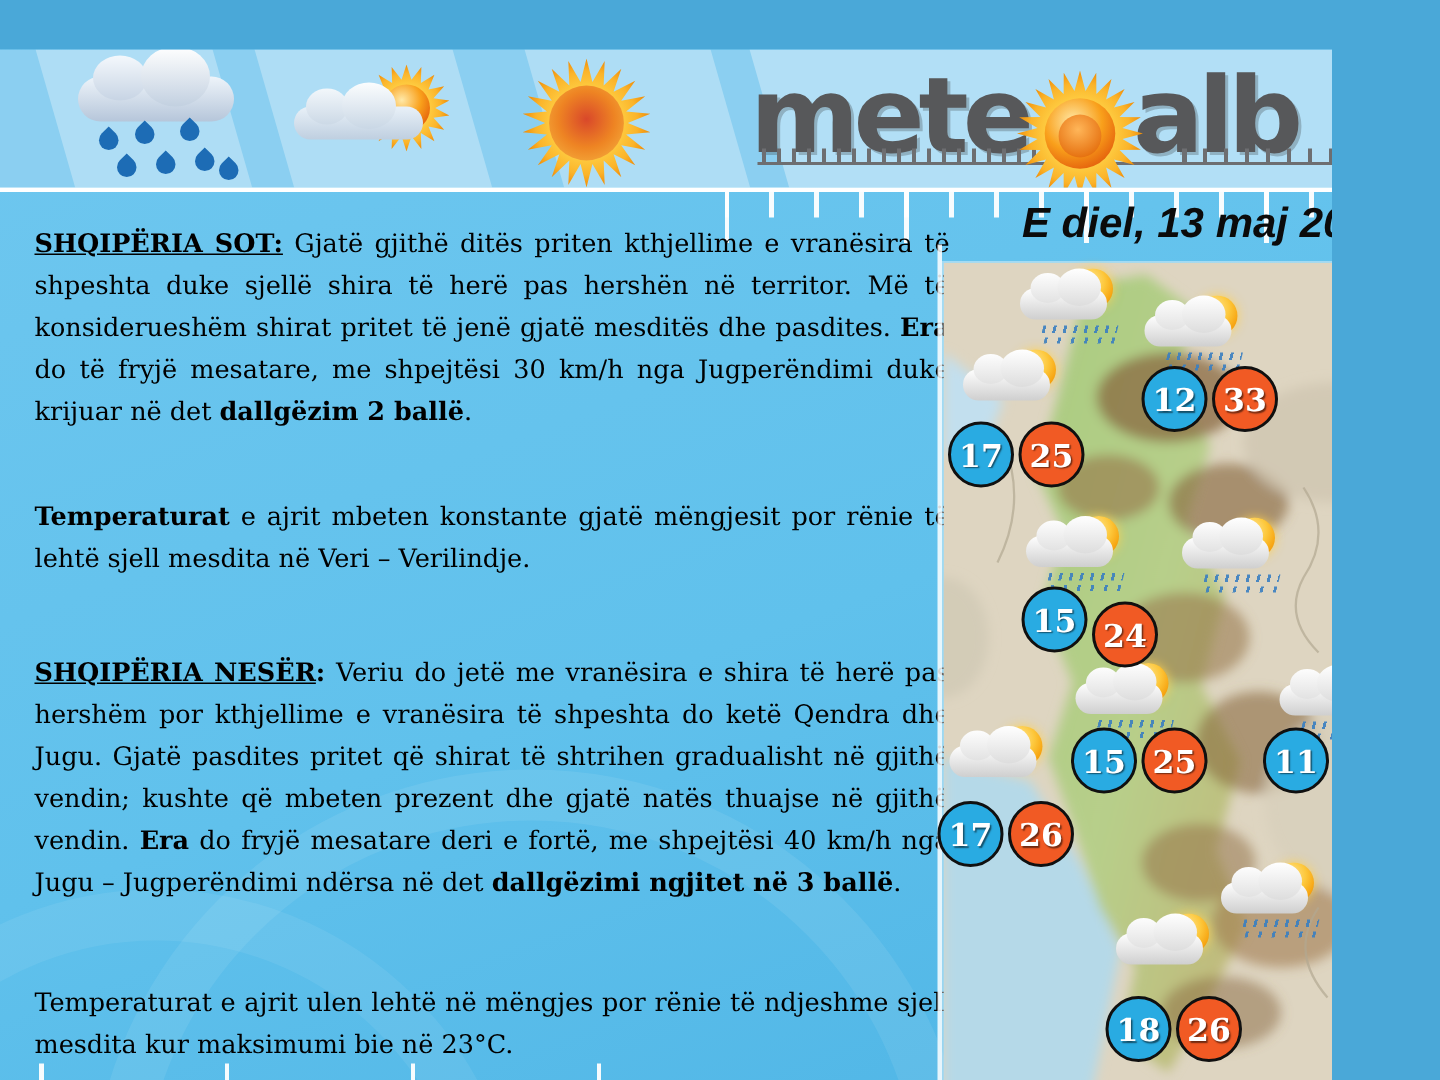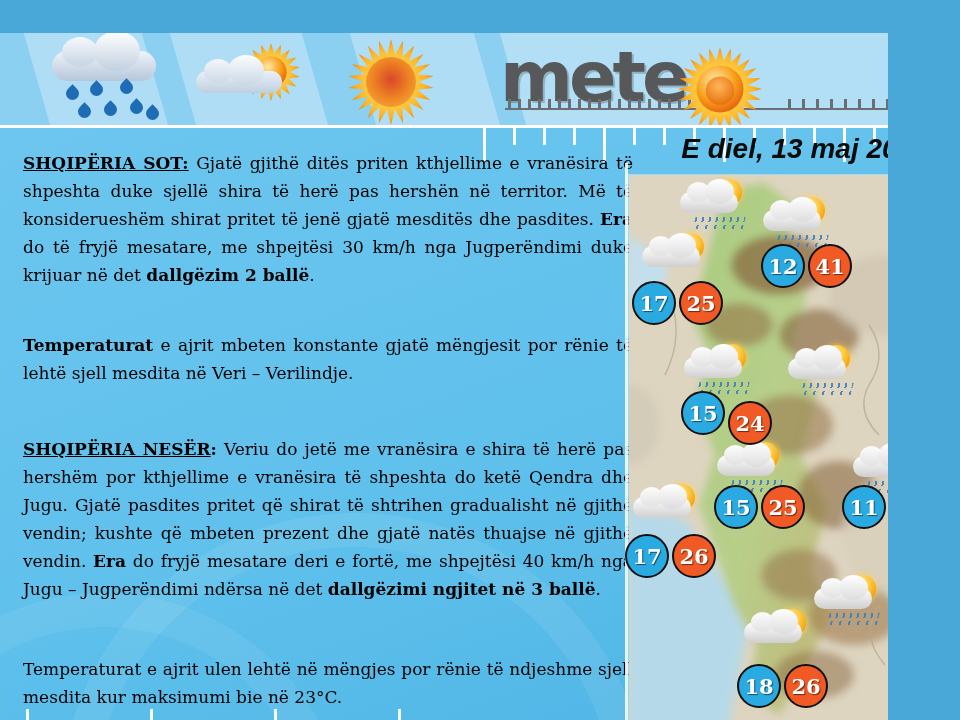--- a/index.html
+++ b/index.html
@@ -132,20 +132,21 @@
 
     <div class="logo">
       <span class="word">mete</span>
       <span class="sunwrap">
         <svg class="sunstar" viewBox="0 0 100 100">
             <polygon fill="url(#rayg)" points="50.0,0.0 54.4,16.3 62.9,1.7 63.0,18.6 75.0,6.7 70.7,23.0 85.4,14.6 77.0,29.3 93.3,25.0 81.4,37.0 98.3,37.1 83.7,45.6 100.0,50.0 83.7,54.4 98.3,62.9 81.4,63.0 93.3,75.0 77.0,70.7 85.4,85.4 70.7,77.0 75.0,93.3 63.0,81.4 62.9,98.3 54.4,83.7 50.0,100.0 45.6,83.7 37.1,98.3 37.0,81.4 25.0,93.3 29.3,77.0 14.6,85.4 23.0,70.7 6.7,75.0 18.6,63.0 1.7,62.9 16.3,54.4 0.0,50.0 16.3,45.6 1.7,37.1 18.6,37.0 6.7,25.0 23.0,29.3 14.6,14.6 29.3,23.0 25.0,6.7 37.0,18.6 37.1,1.7 45.6,16.3"></polygon>
             <circle cx="50" cy="50" r="28" fill="url(#sunball)"></circle>
             <circle cx="50" cy="52" r="17" fill="url(#suncore)"></circle>
           </svg>
       </span>
+      <span class="word">alb</span>
     </div>
   </div>
 
   <div class="logo-ticks"></div>
   <div class="logo-ticks2"></div>
   <div class="logo-underline"></div>
 
   <div class="topline"></div>
   <div class="ruler-top"></div>
 
@@ -242,21 +243,21 @@
         <i class="cloud"></i>
         <i class="rain"></i>
       </div>
       <div class="wicon" style="left: 742px; top: 576px;">
         <i class="sun"></i>
         <i class="cloud"></i>
       </div>
     </div>
   <div>
       <div class="badge" style="left: 761px; top: 211px; background: rgb(41, 171, 226);">12</div>
-      <div class="badge" style="left: 808px; top: 211px; background: rgb(241, 90, 36);">41</div>
+      <div class="badge" style="left: 808px; top: 211px; background: rgb(241, 90, 36);">33</div>
       <div class="badge" style="left: 632px; top: 248px; background: rgb(41, 171, 226);">17</div>
       <div class="badge" style="left: 679px; top: 248px; background: rgb(241, 90, 36);">25</div>
       <div class="badge" style="left: 681px; top: 358px; background: rgb(41, 171, 226);">15</div>
       <div class="badge" style="left: 728px; top: 368px; background: rgb(241, 90, 36);">24</div>
       <div class="badge" style="left: 714px; top: 452px; background: rgb(41, 171, 226);">15</div>
       <div class="badge" style="left: 761px; top: 452px; background: rgb(241, 90, 36);">25</div>
       <div class="badge" style="left: 842px; top: 452px; background: rgb(41, 171, 226);">11</div>
       <div class="badge" style="left: 889px; top: 452px; background: rgb(241, 90, 36);">30</div>
       <div class="badge" style="left: 625px; top: 501px; background: rgb(41, 171, 226);">17</div>
       <div class="badge" style="left: 672px; top: 501px; background: rgb(241, 90, 36);">26</div>

